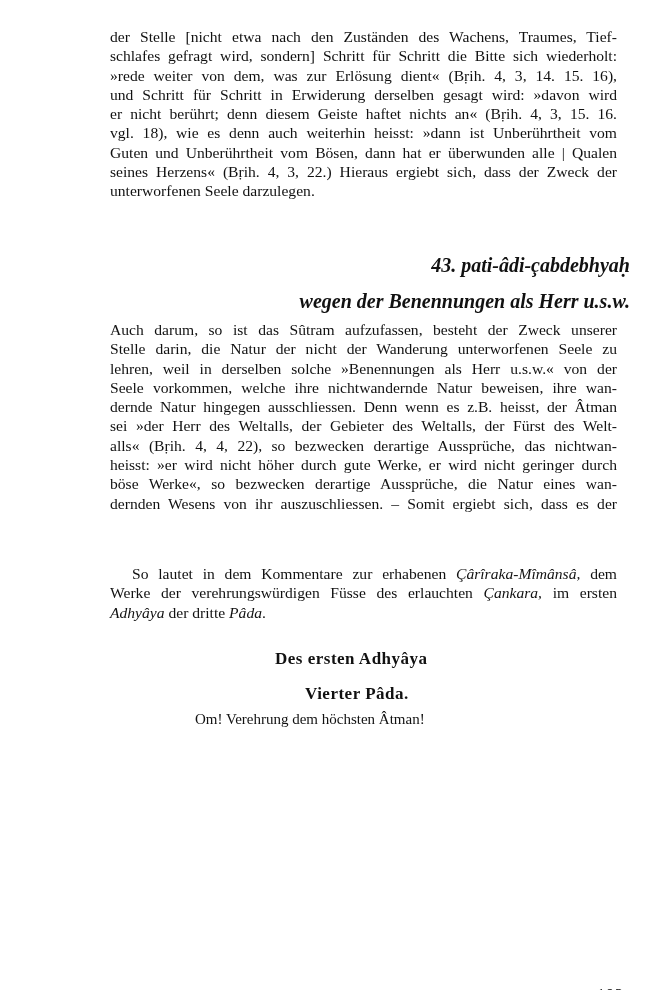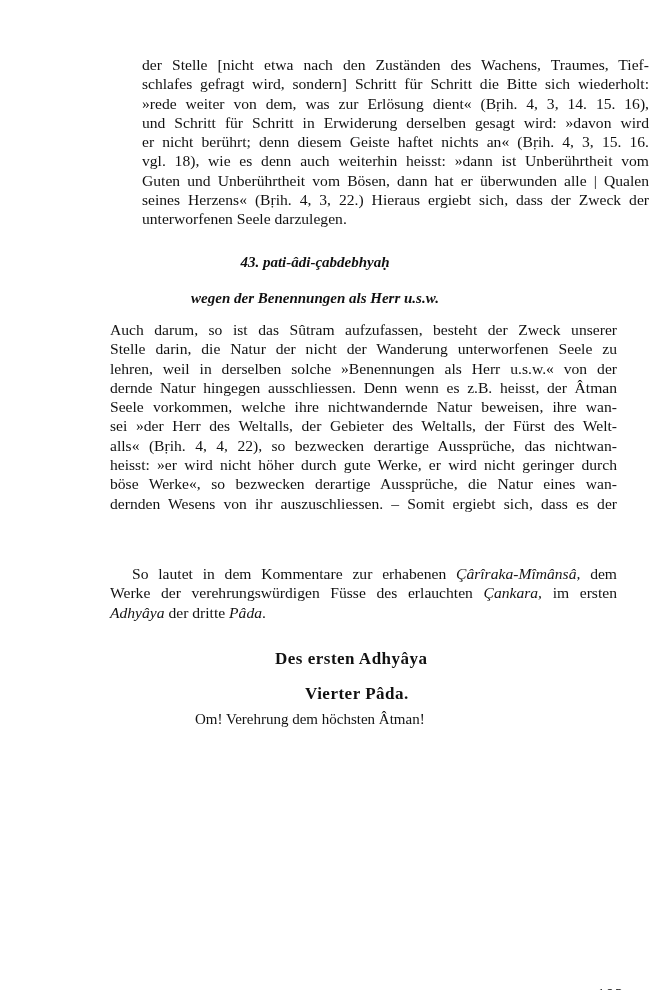--- a/index.html
+++ b/index.html
@@ -2,54 +2,54 @@
 <html><head>
   <meta charset="utf-8">
   <style>
     html, body { margin: 0; padding: 0; background: #ffffff; }
     body { width: 660px; height: 990px; position: relative; overflow: hidden;
            font-family: "Liberation Serif", "DejaVu Serif", serif; color: #111; }
     .page { position: absolute; left: 0; top: 0; width: 660px; height: 990px; }
     .para { position: absolute; left: 110px; width: 507px; font-size: 15.6px; line-height: 19.3px; }
     .line { display: block; white-space: nowrap; text-align: justify; text-align-last: justify; height: 19.3px; }
     .line.last { text-align-last: left; }
-    .heading-italic { position: absolute; left: 0; width: 630px; text-align: center;
-                      font-style: italic; font-weight: bold; font-size: 15px; }
+    .heading-italic { position: absolute; left: 0; width: 630px; text-align: right;
+                      font-style: italic; font-weight: bold; font-size: 20px; }
     .heading-bold { position: absolute; font-weight: bold; font-size: 17px; letter-spacing: 0.5px; }
     .invocation { position: absolute; left: 195px; top: 711px; font-size: 15px; }
     .page-number { position: absolute; left: 597px; top: 986px; font-size: 16px; letter-spacing: 1px; text-align: right; }
     .indent { padding-left: 22px; }
     em { font-style: italic; }
   </style>
 </head>
 <body>
 
 <div class="page">
 
-  <div class="para" style="top:55px;margin-left:32px;">
+  <div class="para" style="top:27px;">
     <span class="line">der Stelle [nicht etwa nach den Zuständen des Wachens, Traumes, Tief-</span>
     <span class="line">schlafes gefragt wird, sondern] Schritt für Schritt die Bitte sich wiederholt:</span>
     <span class="line">»rede weiter von dem, was zur Erlösung dient« (Bṛih. 4, 3, 14. 15. 16),</span>
     <span class="line">und Schritt für Schritt in Erwiderung derselben gesagt wird: »davon wird</span>
     <span class="line">er nicht berührt; denn diesem Geiste haftet nichts an« (Bṛih. 4, 3, 15. 16.</span>
     <span class="line">vgl. 18), wie es denn auch weiterhin heisst: »dann ist Unberührtheit vom</span>
     <span class="line">Guten und Unberührtheit vom Bösen, dann hat er überwunden alle | Qualen</span>
     <span class="line">seines Herzens« (Bṛih. 4, 3, 22.) Hieraus ergiebt sich, dass der Zweck der</span>
     <span class="line last">unterworfenen Seele darzulegen.</span>
   </div>
 
   <div class="heading-italic" style="top:254px;">43. pati-âdi-çabdebhyaḥ</div>
   <div class="heading-italic" style="top:290px;">wegen der Benennungen als Herr u.s.w.</div>
 
   <div class="para" style="top:320px;">
     <span class="line">Auch darum, so ist das Sûtram aufzufassen, besteht der Zweck unserer</span>
     <span class="line">Stelle darin, die Natur der nicht der Wanderung unterworfenen Seele zu</span>
     <span class="line">lehren, weil in derselben solche »Benennungen als Herr u.s.w.« von der</span>
+    <span class="line">Seele vorkommen, welche ihre nichtwandernde Natur beweisen, ihre wan-</span>
     <span class="line">dernde Natur hingegen ausschliessen. Denn wenn es z.B. heisst, der Âtman</span>
-    <span class="line">Seele vorkommen, welche ihre nichtwandernde Natur beweisen, ihre wan-</span>
     <span class="line">sei »der Herr des Weltalls, der Gebieter des Weltalls, der Fürst des Welt-</span>
     <span class="line">alls« (Bṛih. 4, 4, 22), so bezwecken derartige Aussprüche, das nichtwan-</span>
     <span class="line">heisst: »er wird nicht höher durch gute Werke, er wird nicht geringer durch</span>
     <span class="line">böse Werke«, so bezwecken derartige Aussprüche, die Natur eines wan-</span>
     <span class="line">dernden Wesens von ihr auszuschliessen. – Somit ergiebt sich, dass es der</span>
   </div>
 
   <div class="para" style="top:564px;">
     <span class="line indent"><span>So lautet in dem Kommentare zur erhabenen </span><em>Çârîraka-Mîmânsâ,</em><span> dem</span></span>
     <span class="line"><span>Werke der verehrungswürdigen Füsse des erlauchten </span><em>Çankara,</em><span> im ersten</span></span>

